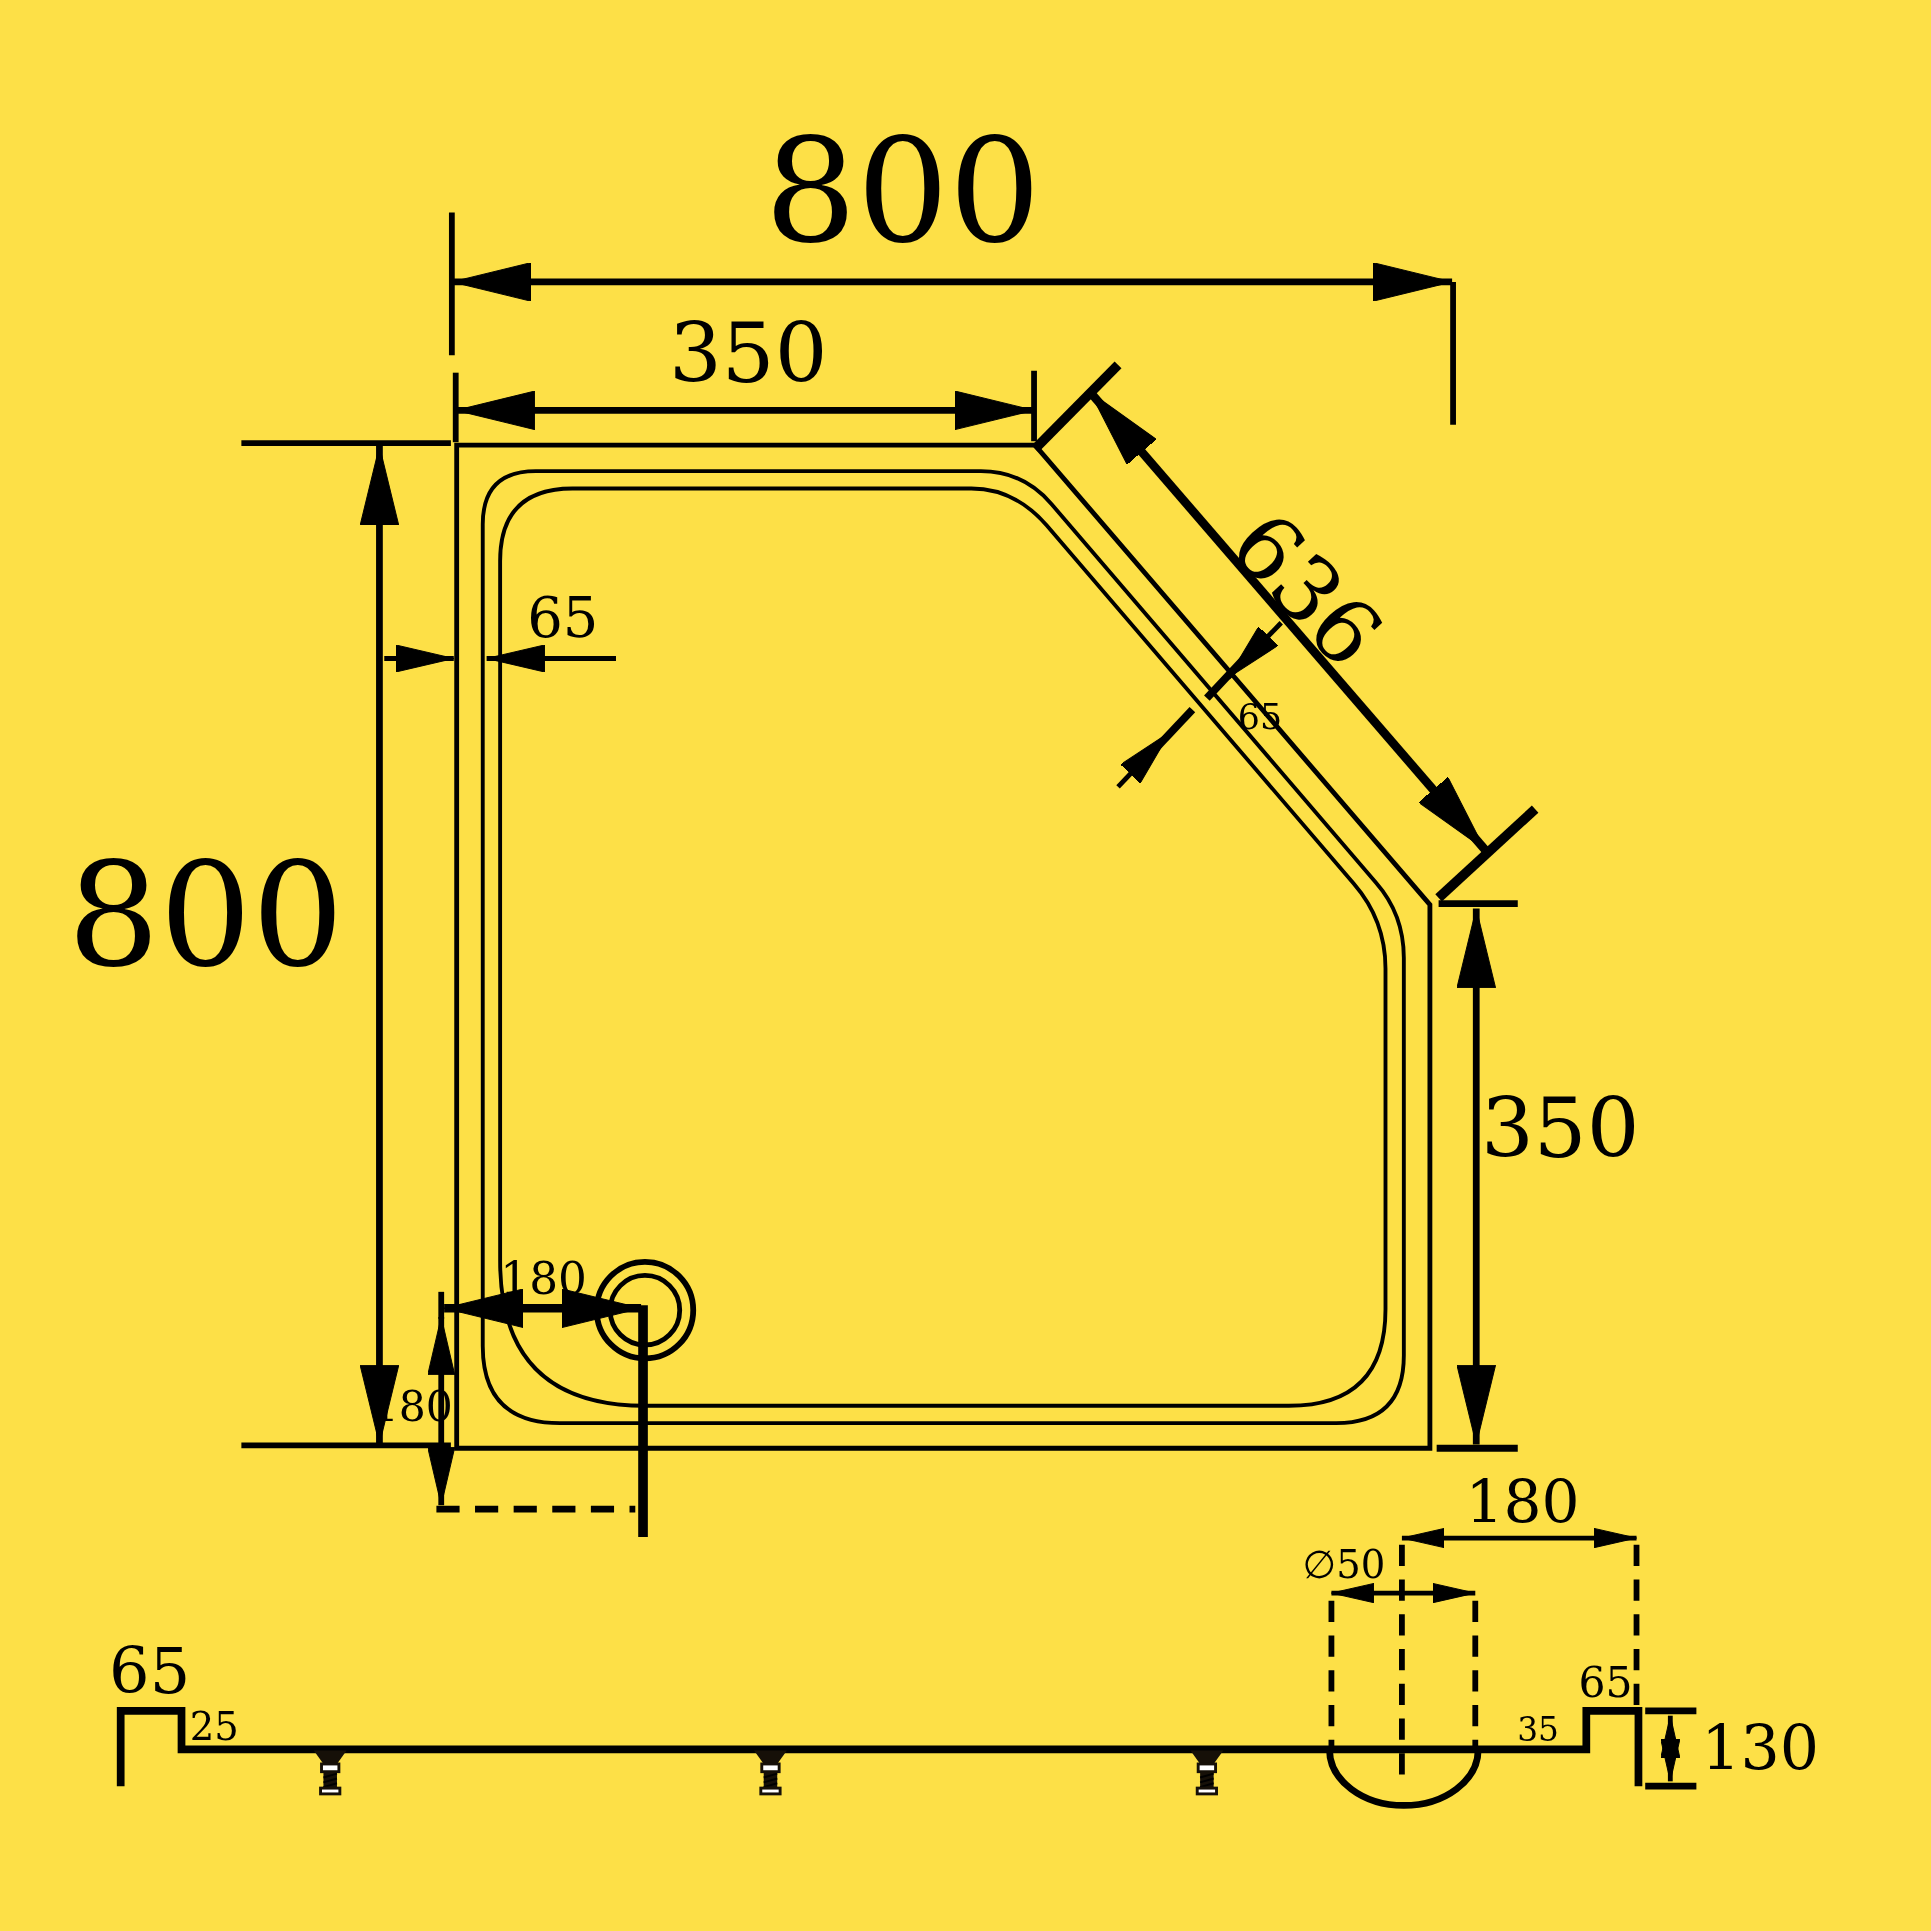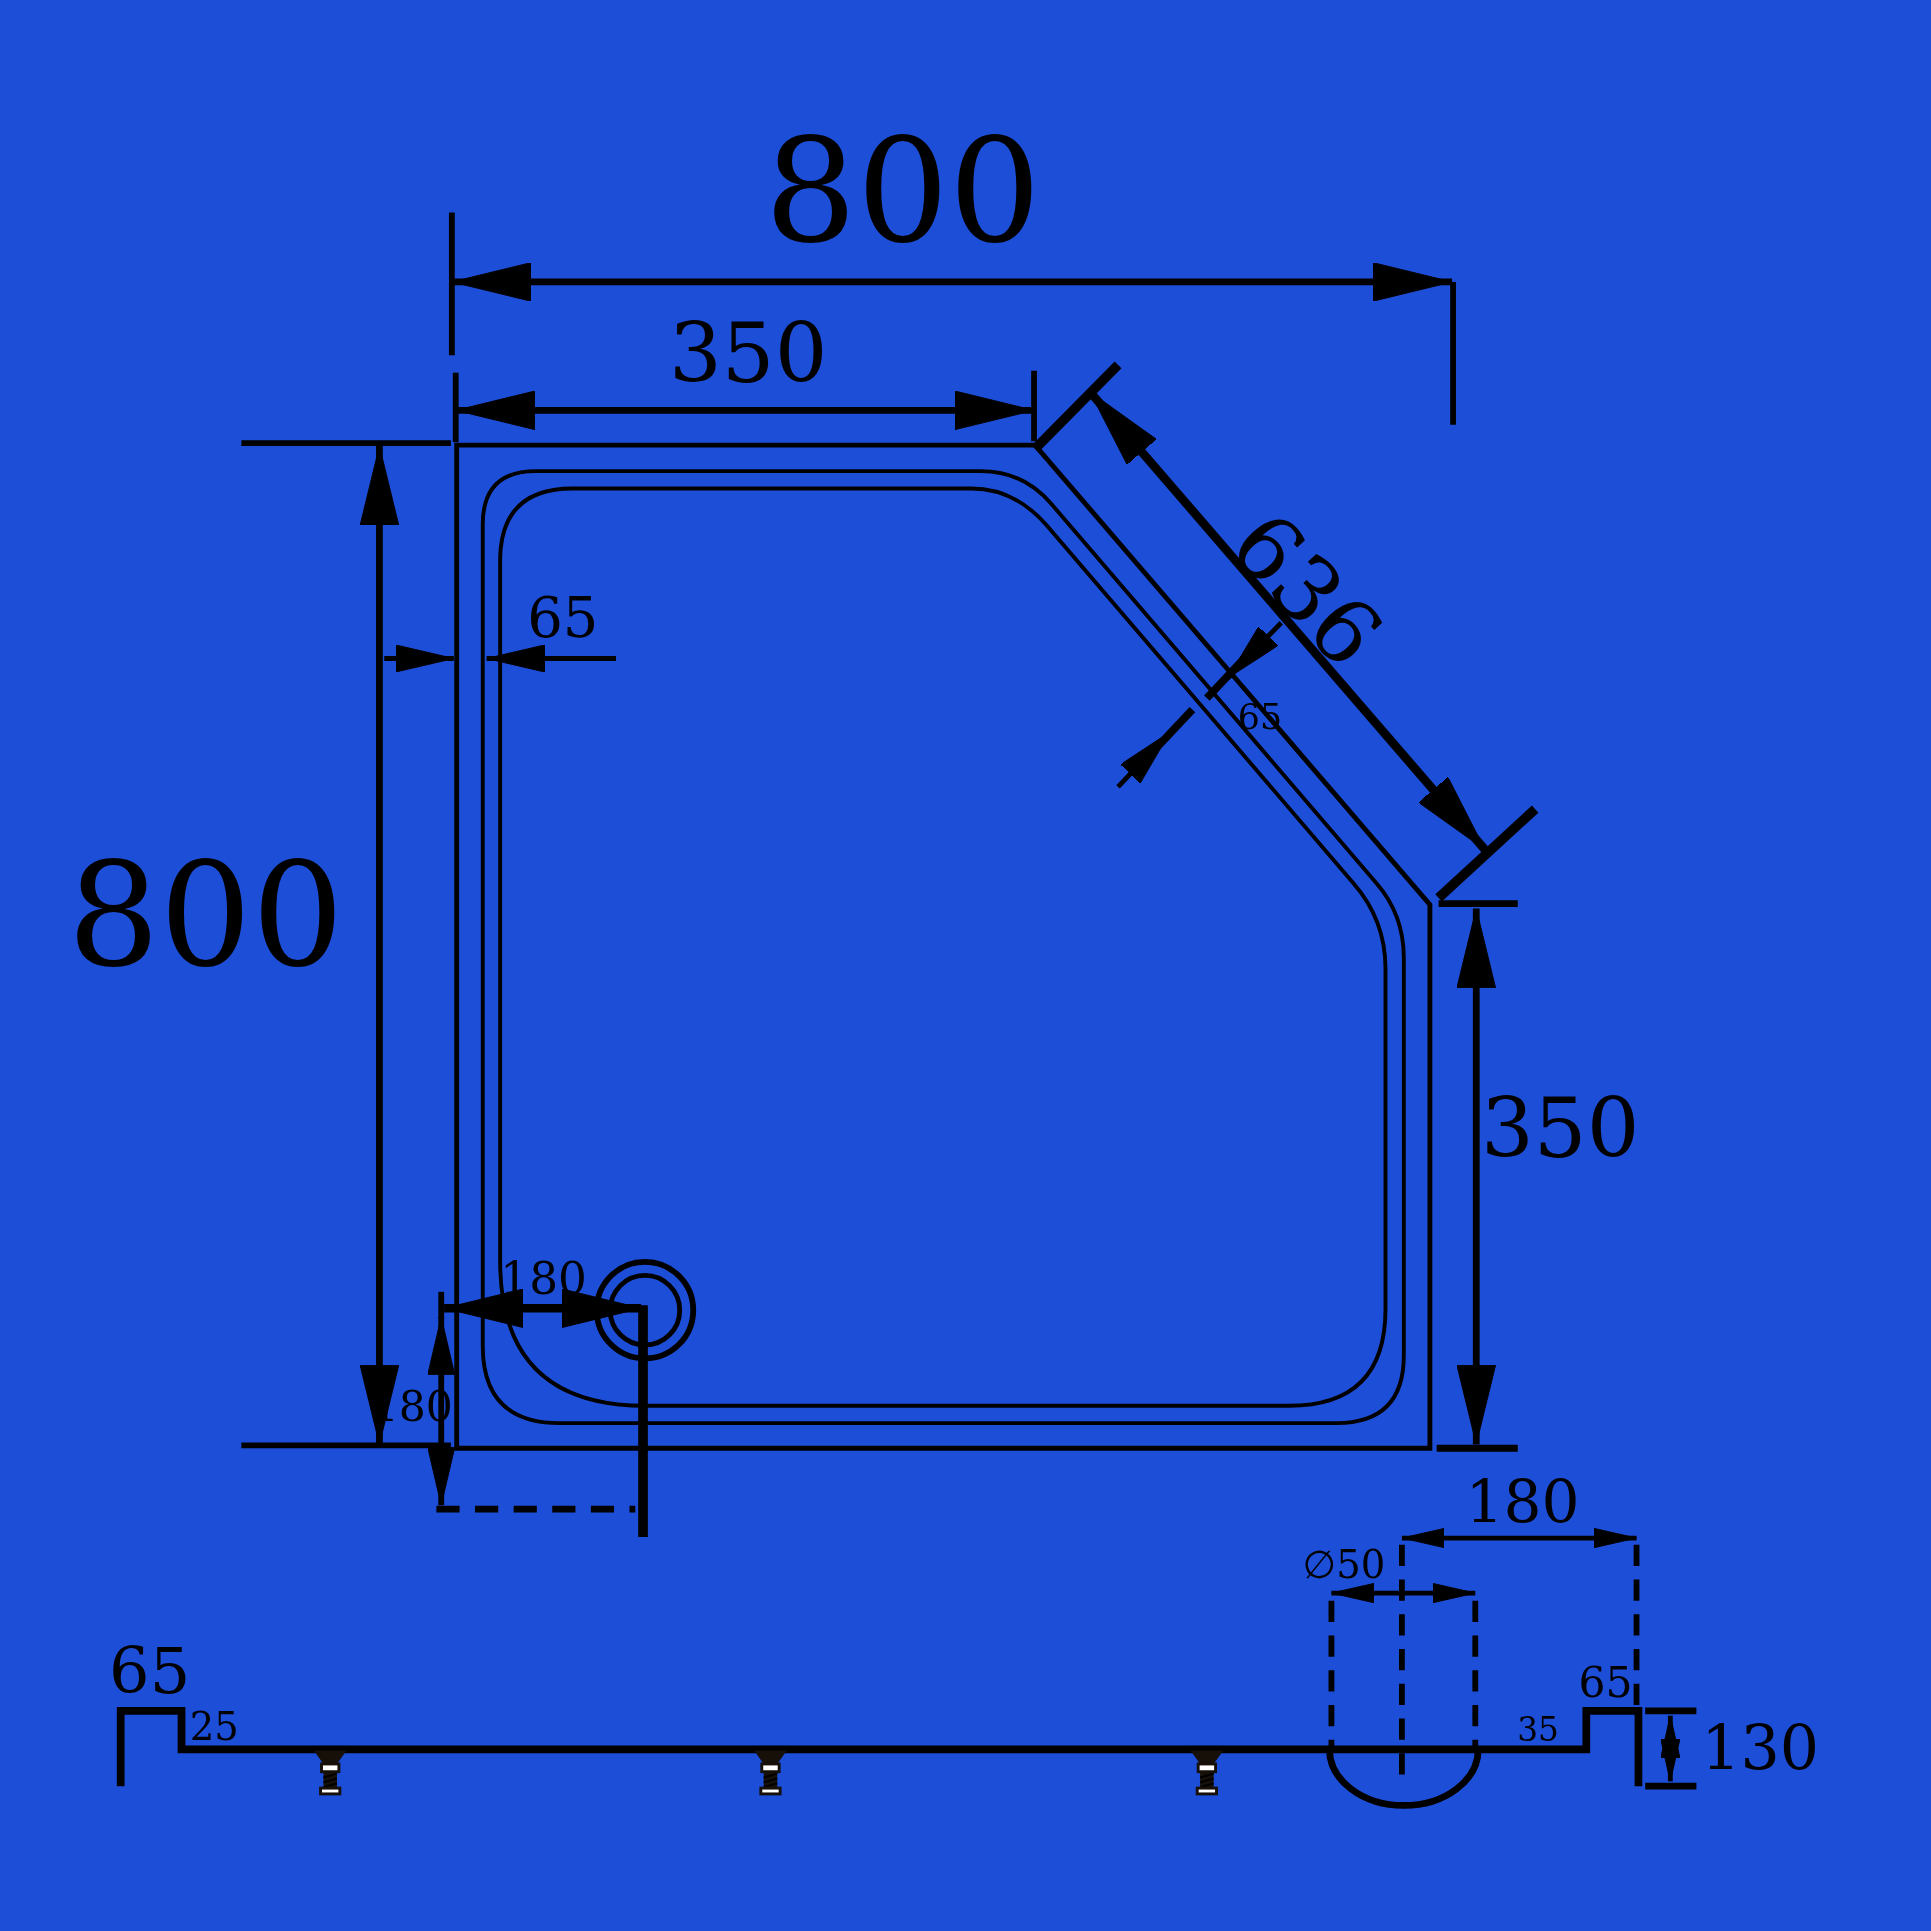--- a/index.html
+++ b/index.html
@@ -1,16 +1,16 @@
 <!DOCTYPE html>
 <html><head>
 <meta charset="utf-8">
 <style>
   html,body{margin:0;padding:0;background:#ffffff;}
-  .stage{width:1931px;height:1931px;position:relative;background:#1d4ed8;}
+  .stage{width:1931px;height:1931px;position:relative;background:#fde047;}
   svg{display:block;}
   .dim{font-family:"DejaVu Serif","Liberation Serif",serif;fill:#000000;}
   .dimsans{font-family:"DejaVu Serif","DejaVu Sans","Liberation Serif",serif;fill:#000000;}
   line,path,circle,polyline{stroke:#000000;}
 </style>
 </head>
 <body>
 
 <div class="stage">
 <svg width="1931" height="1931" viewBox="0 0 2000 2000">

